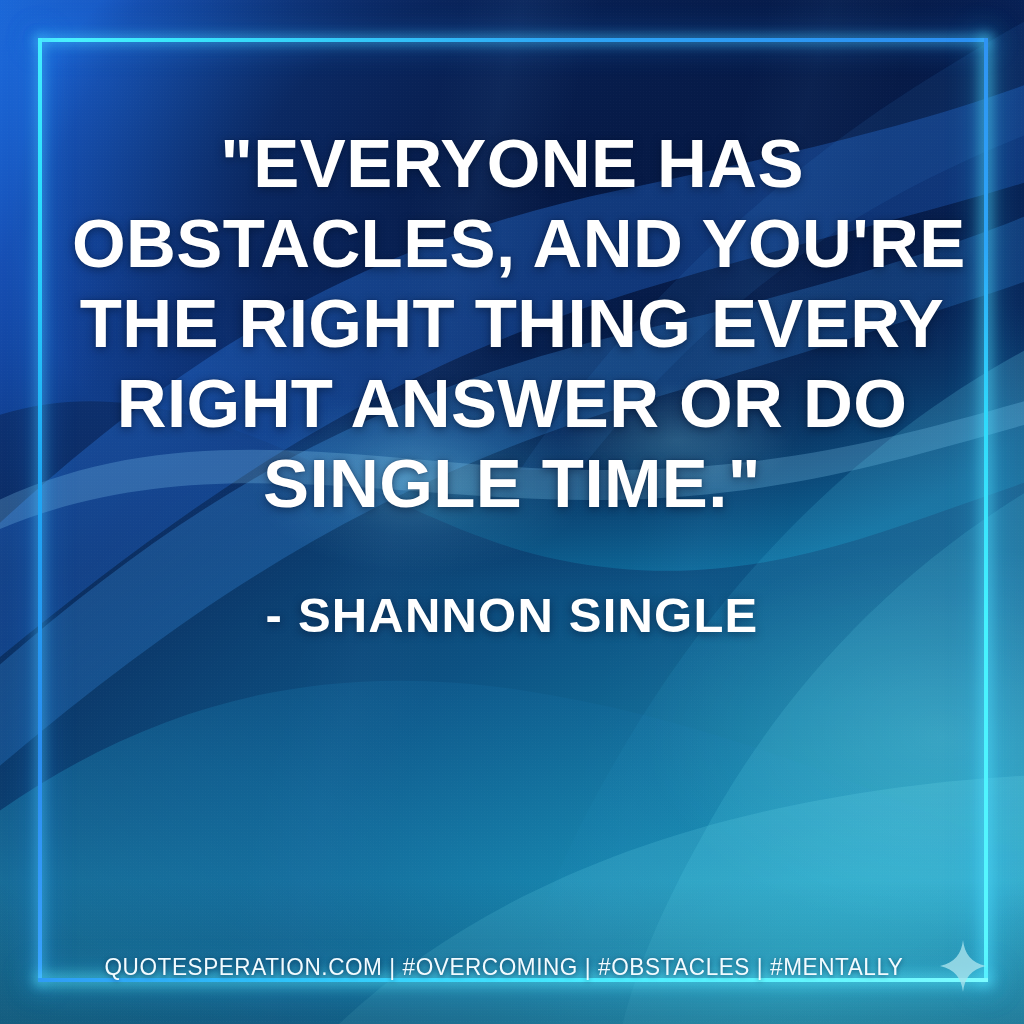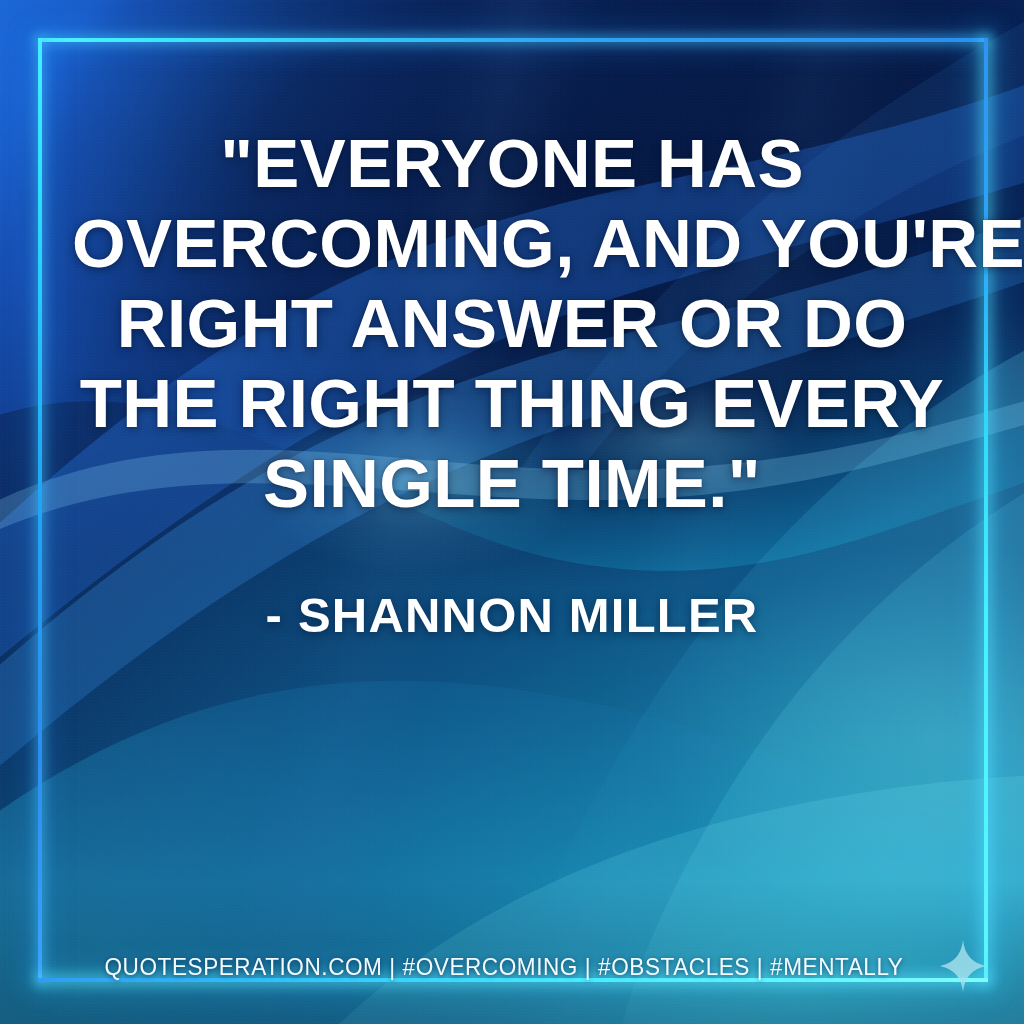--- a/index.html
+++ b/index.html
@@ -250,27 +250,27 @@
     <div class="edge top"></div>
     <div class="edge left"></div>
     <div class="edge right"></div>
     <div class="edge bottom"></div>
   </div>
 
   <div class="content">
 
     <div class="quote">
       <span class="line">"EVERYONE HAS</span>
-      <span class="line">OVERCOMING, AND YOU'RE</span>
+      <span class="line">OBSTACLES, AND YOU'RE</span>
+      <span class="line">THE RIGHT THING EVERY</span>
       <span class="line">RIGHT ANSWER OR DO</span>
-      <span class="line">THE RIGHT THING EVERY</span>
       <span class="line">SINGLE TIME."</span>
     </div>
 
-    <div class="attribution">- SHANNON MILLER</div>
+    <div class="attribution">- SHANNON SINGLE</div>
   </div>
 
   <div class="footer">
     <span class="footer-text">QUOTESPERATION.COM | #OVERCOMING | #OBSTACLES | #MENTALLY</span>
     <svg class="sparkle" viewBox="0 0 46 52" aria-hidden="true">
       <path d="M23 0 C24.6 14.2 31.2 22.4 46 26 C31.2 29.6 24.6 37.8 23 52 C21.4 37.8 14.8 29.6 0 26 C14.8 22.4 21.4 14.2 23 0 Z" fill="#a8e2ec" opacity="0.80"></path>
     </svg>
   </div>
 
 </div>

